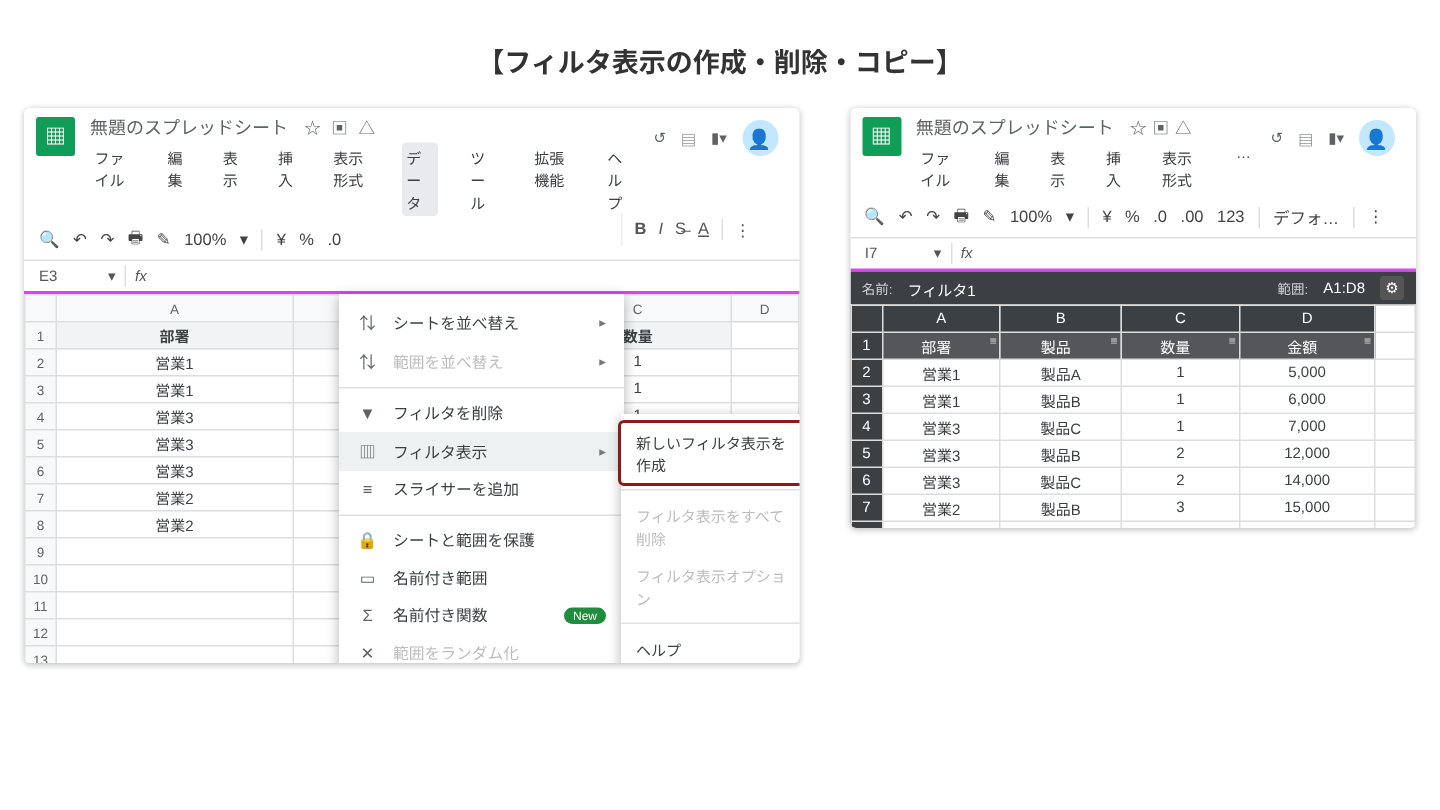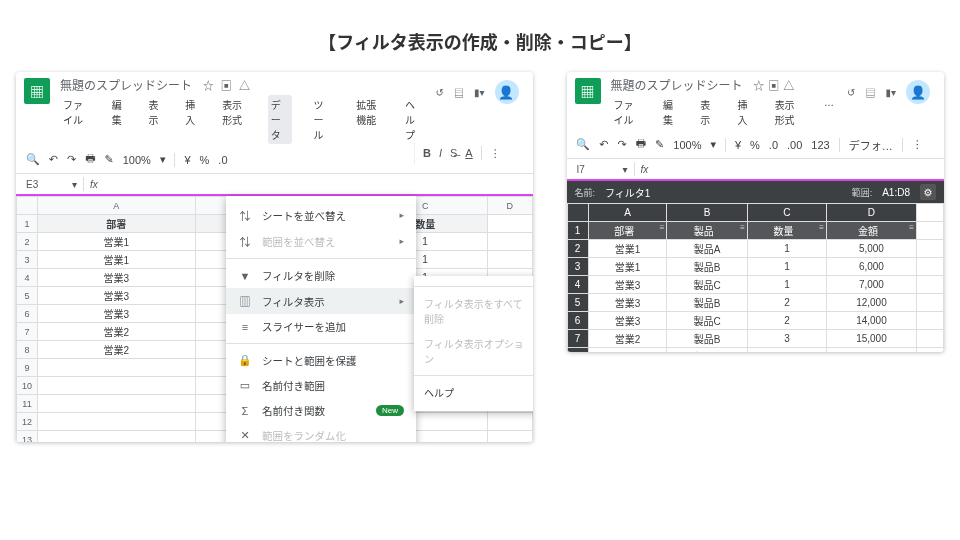--- a/index.html
+++ b/index.html
@@ -283,20 +283,21 @@
           </div>
         <div class="dd-sep"></div>
         <div class="dd-item">
             <span class="icon">◔</span>
             <span>列の統計情報</span>
           </div>
 
       </div>
 
       <div class="submenu">
+        <div class="sub-item hl">新しいフィルタ表示を作成</div>
         <div class="dd-sep"></div>
         <div class="sub-item disabled">フィルタ表示をすべて削除</div>
         <div class="sub-item disabled">フィルタ表示オプション</div>
         <div class="dd-sep"></div>
         <div class="sub-item">ヘルプ</div>
       </div>
     </div>
   </div>
 
   <div class="panel right">

